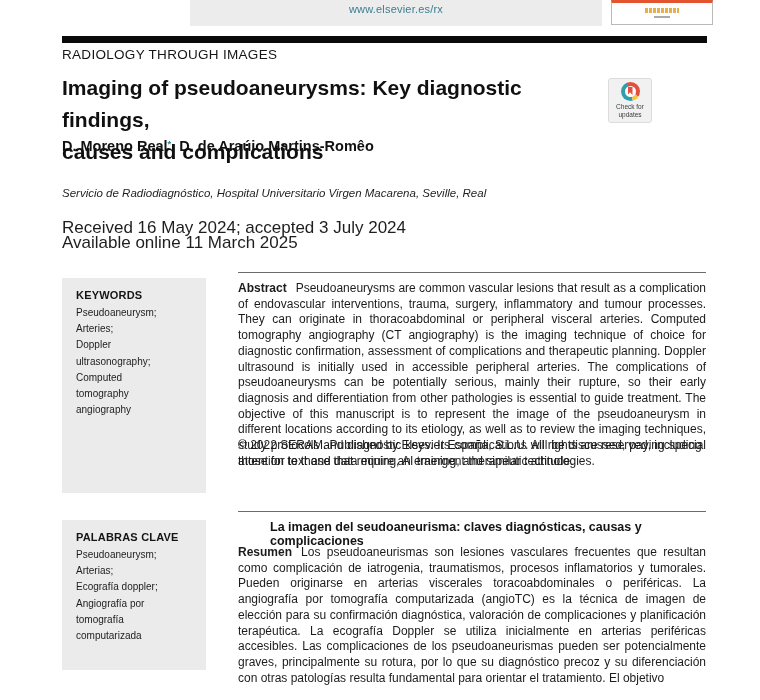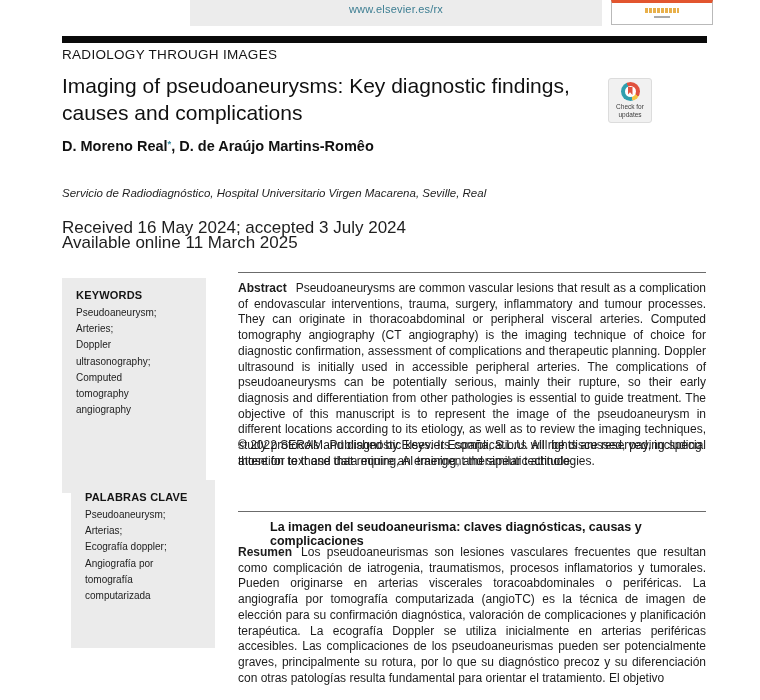--- a/index.html
+++ b/index.html
@@ -12,22 +12,22 @@
     display:flex;align-items:flex-start;justify-content:center;}
   .mast-url{font-size:11px;color:#3d7e92;margin-top:3px;letter-spacing:.2px;text-decoration:none;}
   .logo-box{position:absolute;left:611px;top:0;width:102px;height:25px;background:#fff;
     border:1px solid #b9b9b9;border-top:3px solid #e2552f;box-sizing:border-box;}
   .logo-mark{position:absolute;left:50%;top:5px;transform:translateX(-50%);width:34px;height:5px;
     background:repeating-linear-gradient(90deg,#e8b04b 0 3px,#ffffff 3px 4px);}
   .logo-sub{position:absolute;left:50%;top:13px;transform:translateX(-50%);width:16px;height:2px;background:#aaa;}
   .black-rule{position:absolute;left:62px;top:36px;width:645px;height:7px;background:#0a0a0a;}
   
   .section-label{position:absolute;left:62px;top:47px;font-size:13.5px;color:#161616;letter-spacing:.3px;}
-  .title{position:absolute;left:62px;top:72px;width:540px;font-size:21px;font-weight:normal;
-    color:#101010;line-height:27px;}
+  .title{position:absolute;left:62px;top:72px;width:540px;font-size:21px;font-weight:bold;
+    color:#101010;line-height:32px;}
   
   .check-badge{position:absolute;left:608px;top:78px;width:44px;height:45px;background:#f1f1f1;
     border:1px solid #dcdcdc;border-radius:3px;box-sizing:border-box;
     display:flex;flex-direction:column;align-items:center;cursor:pointer;}
   .cm-circle{margin-top:3px;width:19px;height:19px;border-radius:50%;
     background:conic-gradient(from 210deg,#2f9fae 0 35%,#e0523e 35% 75%,#f4c542 75% 88%,#2f9fae 88% 100%);
     display:flex;align-items:center;justify-content:center;}
   .cm-inner{width:11px;height:11px;border-radius:50%;background:#fff;
     display:flex;align-items:flex-start;justify-content:center;}
   .cm-bookmark{width:5px;height:8px;margin-top:1px;background:#e0523e;
@@ -35,21 +35,21 @@
   .check-text{font-size:6.5px;line-height:7.5px;color:#3c3c3c;text-align:center;margin-top:2px;}
   
   .authors{position:absolute;left:62px;top:138px;font-size:14.5px;font-weight:bold;color:#111;}
   .authors sup{color:#2e8099;font-size:9.5px;font-weight:bold;vertical-align:4px;cursor:pointer;}
   .affiliation{position:absolute;left:62px;top:187px;font-size:11.5px;font-style:italic;color:#1e1e1e;}
   .received{position:absolute;left:62px;top:220px;font-size:17px;color:#1e1e1e;line-height:15px;}
   
   .kw-box{position:absolute;left:62px;width:144px;background:#ebebeb;box-sizing:border-box;
     padding:11px 10px 10px 14px;}
   .kw-box.en{top:278px;height:215px;}
-  .kw-box.es{top:480px;height:168px;margin-left:9px;}
+  .kw-box.es{top:520px;height:150px;}
   .kw-head{font-size:11px;font-weight:bold;color:#141414;margin-bottom:4px;letter-spacing:.2px;}
   .kw-items{font-size:10px;line-height:16.2px;color:#1c1c1c;white-space:pre-line;}
   .col-rule{position:absolute;left:238px;width:468px;height:1px;background:#6b6b6b;}
   .rule-abstract{top:272px;}
   .rule-resumen{top:511px;}
   .para{position:absolute;left:238px;width:468px;font-size:12px;line-height:15.7px;
     color:#1c1c1c;text-align:justify;}
   .para .lbl{font-weight:bold;margin-right:9px;}
   .abstract-para{top:281px;}
   .copyright{top:438px;text-align:left;}

